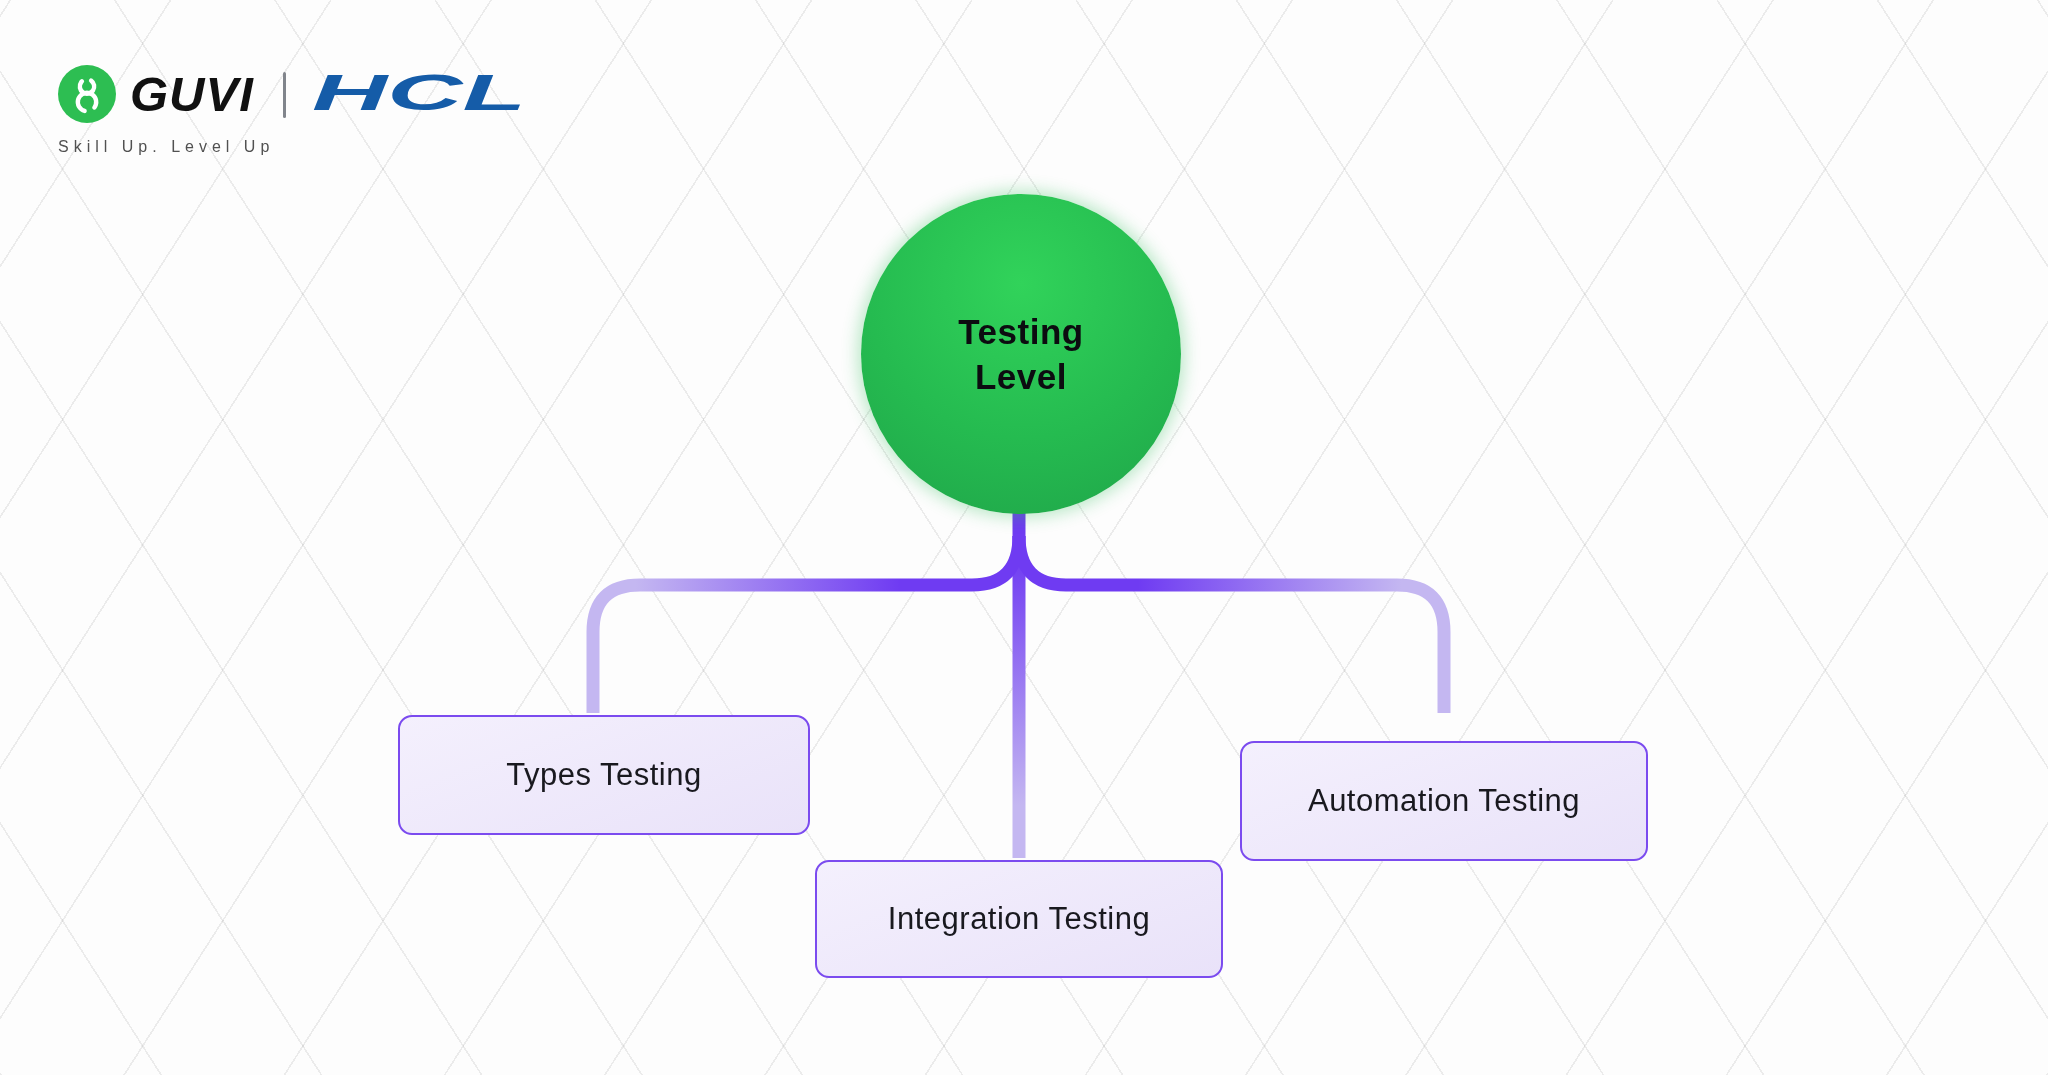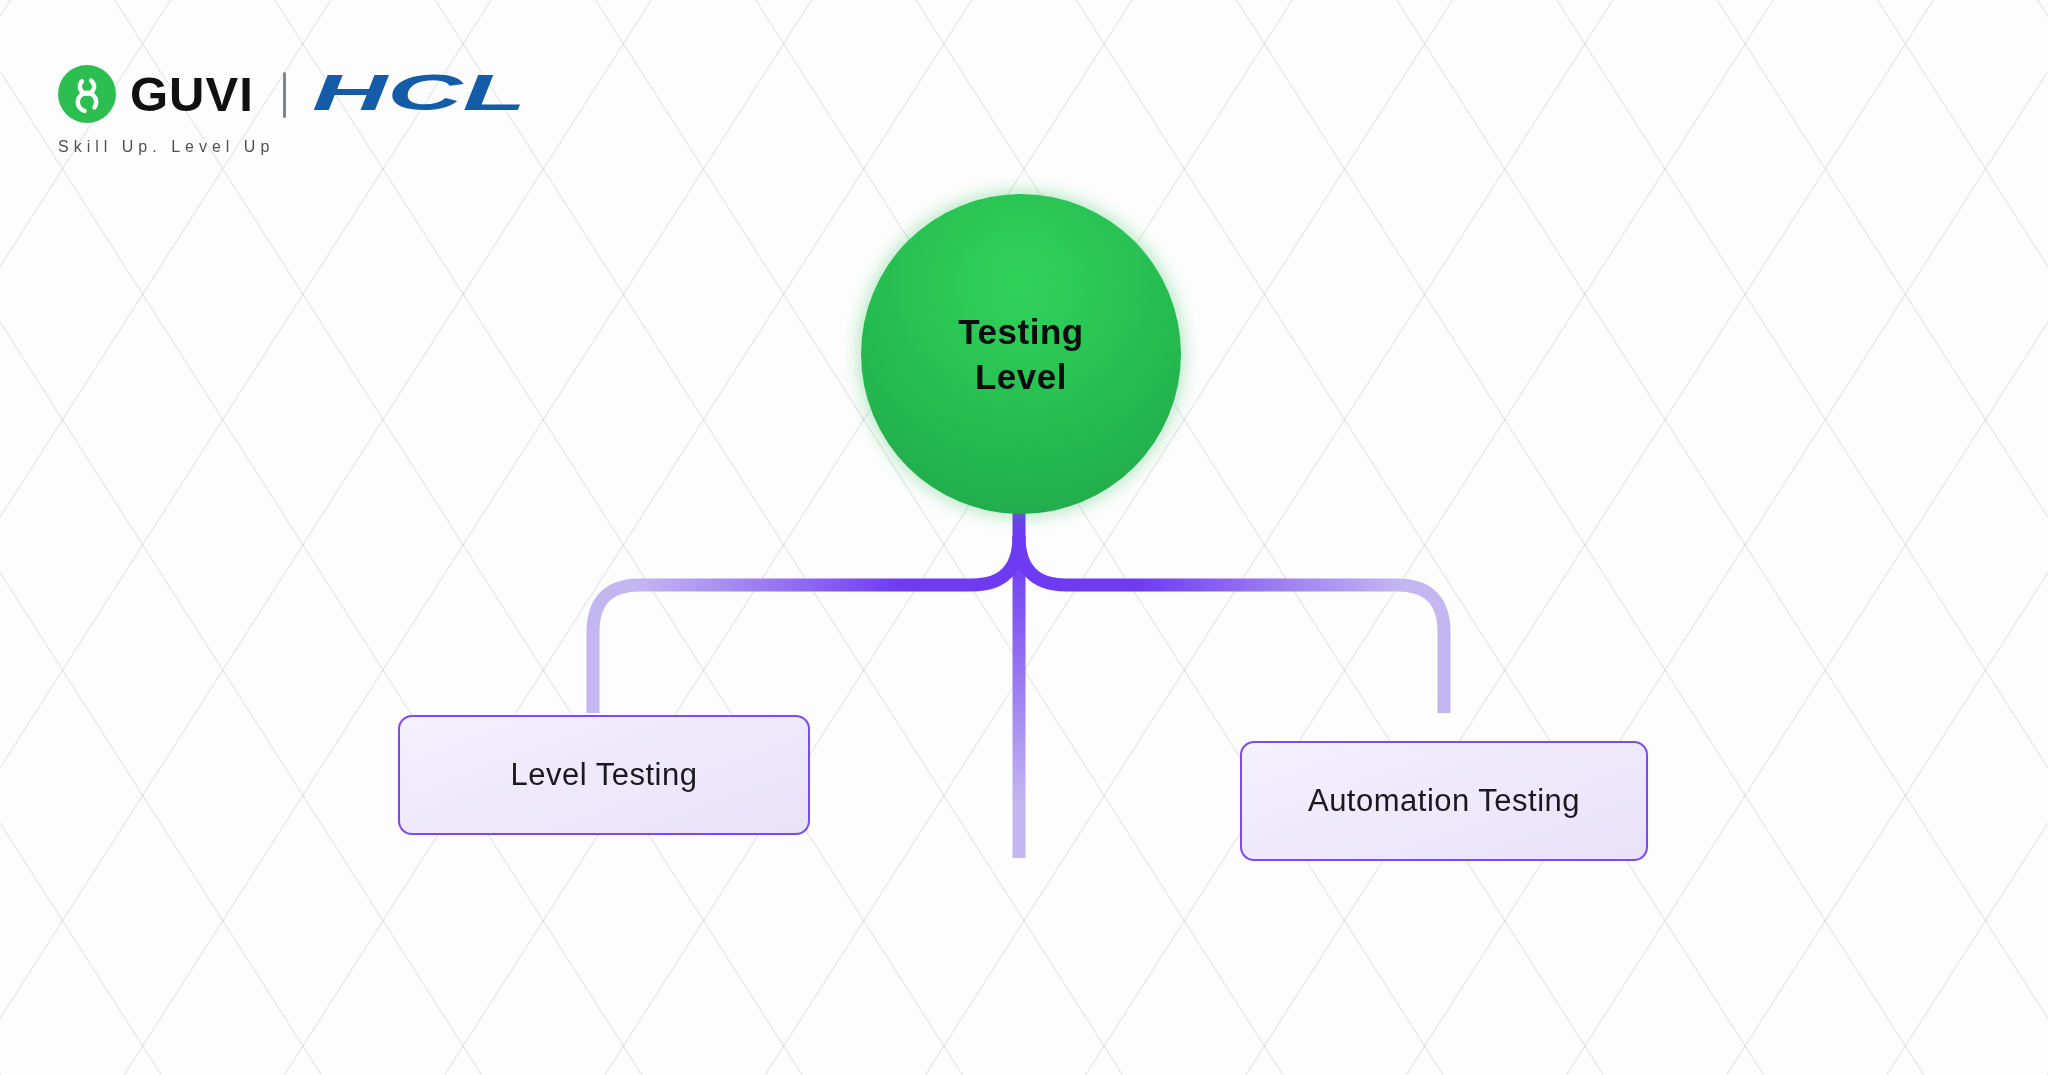--- a/index.html
+++ b/index.html
@@ -30,21 +30,21 @@
     background-image:
       repeating-linear-gradient(57.4deg, var(--grid-line) 0 1.6px, transparent 1.6px 135px),
       repeating-linear-gradient(-57.4deg, var(--grid-line) 0 1.6px, transparent 1.6px 135px);
   }
 
   
   .brand{position:absolute;left:0;top:0;width:600px;height:180px;}
   .guvi-icon{position:absolute;left:58px;top:65px;width:58px;height:58px;}
   .guvi-word{
     position:absolute;left:130px;top:64px;height:60px;line-height:60px;
-    font-size:49px;font-weight:700;letter-spacing:1px;color:var(--wordmark-black);
+    font-size:49px;font-weight:700;letter-spacing:1px;color:var(--wordmark-black);font-style:italic;
   }
   .brand-divider{
     position:absolute;left:283px;top:72px;width:3px;height:46px;
     background:var(--divider-gray);border-radius:2px;
   }
   .hcl-word{position:absolute;left:310px;top:62px;}
   .hcl-word text{
     font-family:"Liberation Sans",sans-serif;
     font-size:50px;font-weight:800;font-style:italic;
     fill:var(--hcl-blue);
@@ -133,19 +133,22 @@
   </svg>
 
   <div class="root-node">
     <div class="root-label">
       <div>Testing</div>
       <div>Level</div>
     </div>
   </div>
 
   <div class="node node-unit">
-    <span class="node-label">Level Testing</span>
+    <span class="node-label">Types Testing</span>
+  </div>
+  <div class="node node-integration">
+    <span class="node-label">Integration Testing</span>
   </div>
   <div class="node node-automation">
     <span class="node-label">Automation Testing</span>
   </div>
 
 </div>
 
 </body></html>

